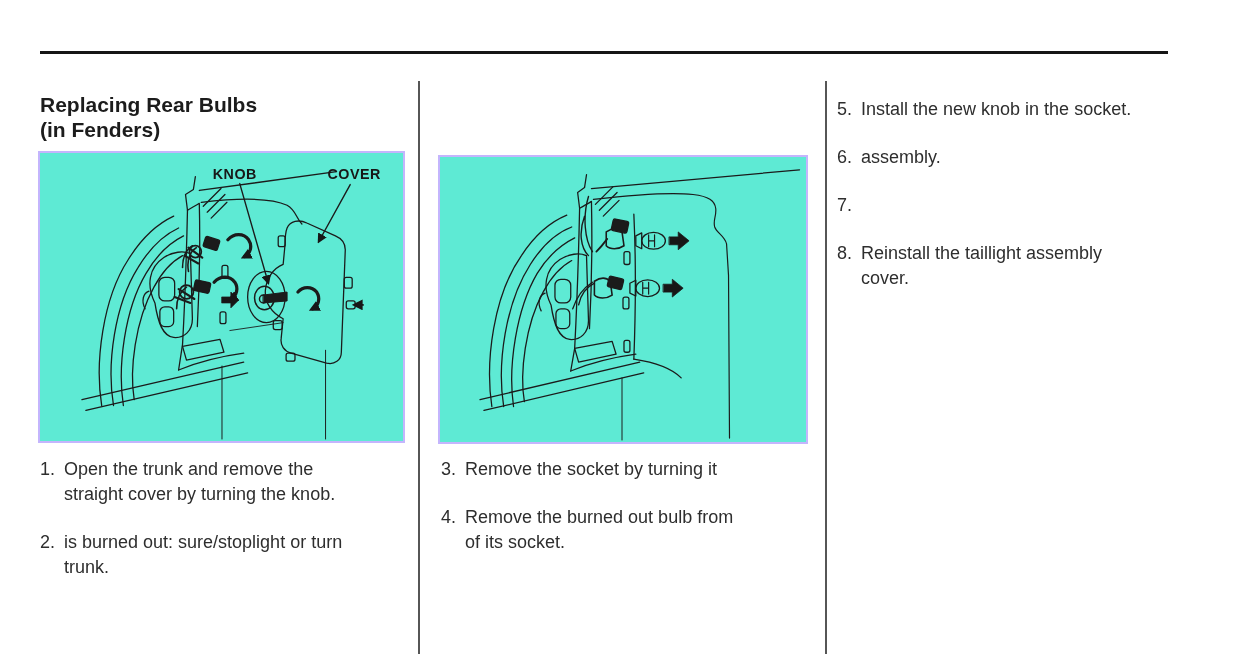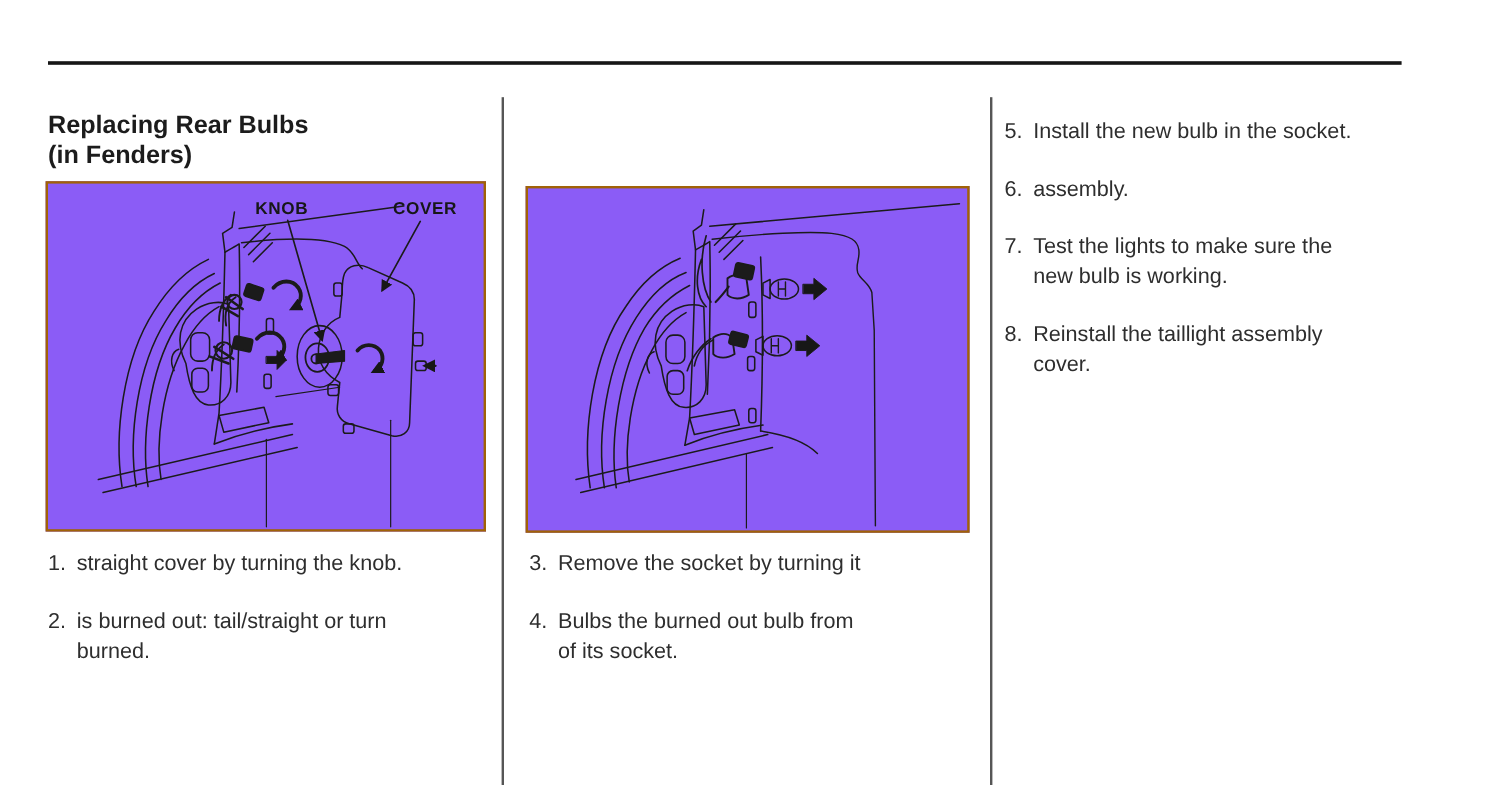--- a/index.html
+++ b/index.html
@@ -17,21 +17,21 @@
     position:absolute; top:33px; width:2px; height:621px; background:#565656;
   }
   .divider-1 { left:418px; }
   .divider-2 { left:825px; }
   .title {
     position:absolute; left:40px; top:44px;
     font-size:21px; font-weight:bold; line-height:25px; color:#1c1c1c;
   }
   .title .tl { display:block; white-space:nowrap; }
   .fig {
-    position:absolute; border:2px solid #a16207; background:#8b5cf6;
+    position:absolute; border:2px solid #c4b5fd; background:#5eead4;
   }
   .fig1 { left:38px;  top:103px; width:367px; height:292px; }
   .fig2 { left:438px; top:107px; width:370px; height:289px; }
   .fig svg { display:block; width:100%; height:100%; }
   .fig svg text {
     font-family:"Liberation Sans", sans-serif;
     font-weight:bold; font-size:14.5px; fill:#171717; letter-spacing:.5px;
   }
   .steps { position:absolute; list-style:none; }
   .steps-c1 { left:40px;  top:409px; width:376px; }
@@ -207,67 +207,64 @@
           <path d="M184 224 L184 287" stroke-width="1"></path>
         </g>
       </g>
     </svg>
   </figure>
 
   <ol class="steps steps-c1">
     <li class="step">
       <span class="num">1.</span>
       <span class="body">
+        <span class="line">Open the trunk and remove the</span>
         <span class="line">straight cover by turning the knob.</span>
       </span>
     </li>
     <li class="step">
       <span class="num">2.</span>
       <span class="body">
-        <span class="line">is burned out: tail/straight or turn</span>
-        <span class="line">burned.</span>
+        <span class="line">is burned out: sure/stoplight or turn</span>
+        <span class="line">trunk.</span>
       </span>
     </li>
   </ol>
 
   <ol class="steps steps-c2">
     <li class="step">
       <span class="num">3.</span>
       <span class="body">
         <span class="line">Remove the socket by turning it</span>
       </span>
     </li>
     <li class="step">
       <span class="num">4.</span>
       <span class="body">
-        <span class="line">Bulbs the burned out bulb from</span>
+        <span class="line">Remove the burned out bulb from</span>
         <span class="line">of its socket.</span>
       </span>
     </li>
   </ol>
 
   <ol class="steps steps-c3">
     <li class="step">
       <span class="num">5.</span>
       <span class="body">
-        <span class="line">Install the new bulb in the socket.</span>
+        <span class="line">Install the new knob in the socket.</span>
       </span>
     </li>
     <li class="step">
       <span class="num">6.</span>
       <span class="body">
         <span class="line">assembly.</span>
       </span>
     </li>
     <li class="step">
       <span class="num">7.</span>
-      <span class="body">
-        <span class="line">Test the lights to make sure the</span>
-        <span class="line">new bulb is working.</span>
-      </span>
     </li>
     <li class="step">
       <span class="num">8.</span>
       <span class="body">
         <span class="line">Reinstall the taillight assembly</span>
         <span class="line">cover.</span>
       </span>
     </li>
   </ol>
 

